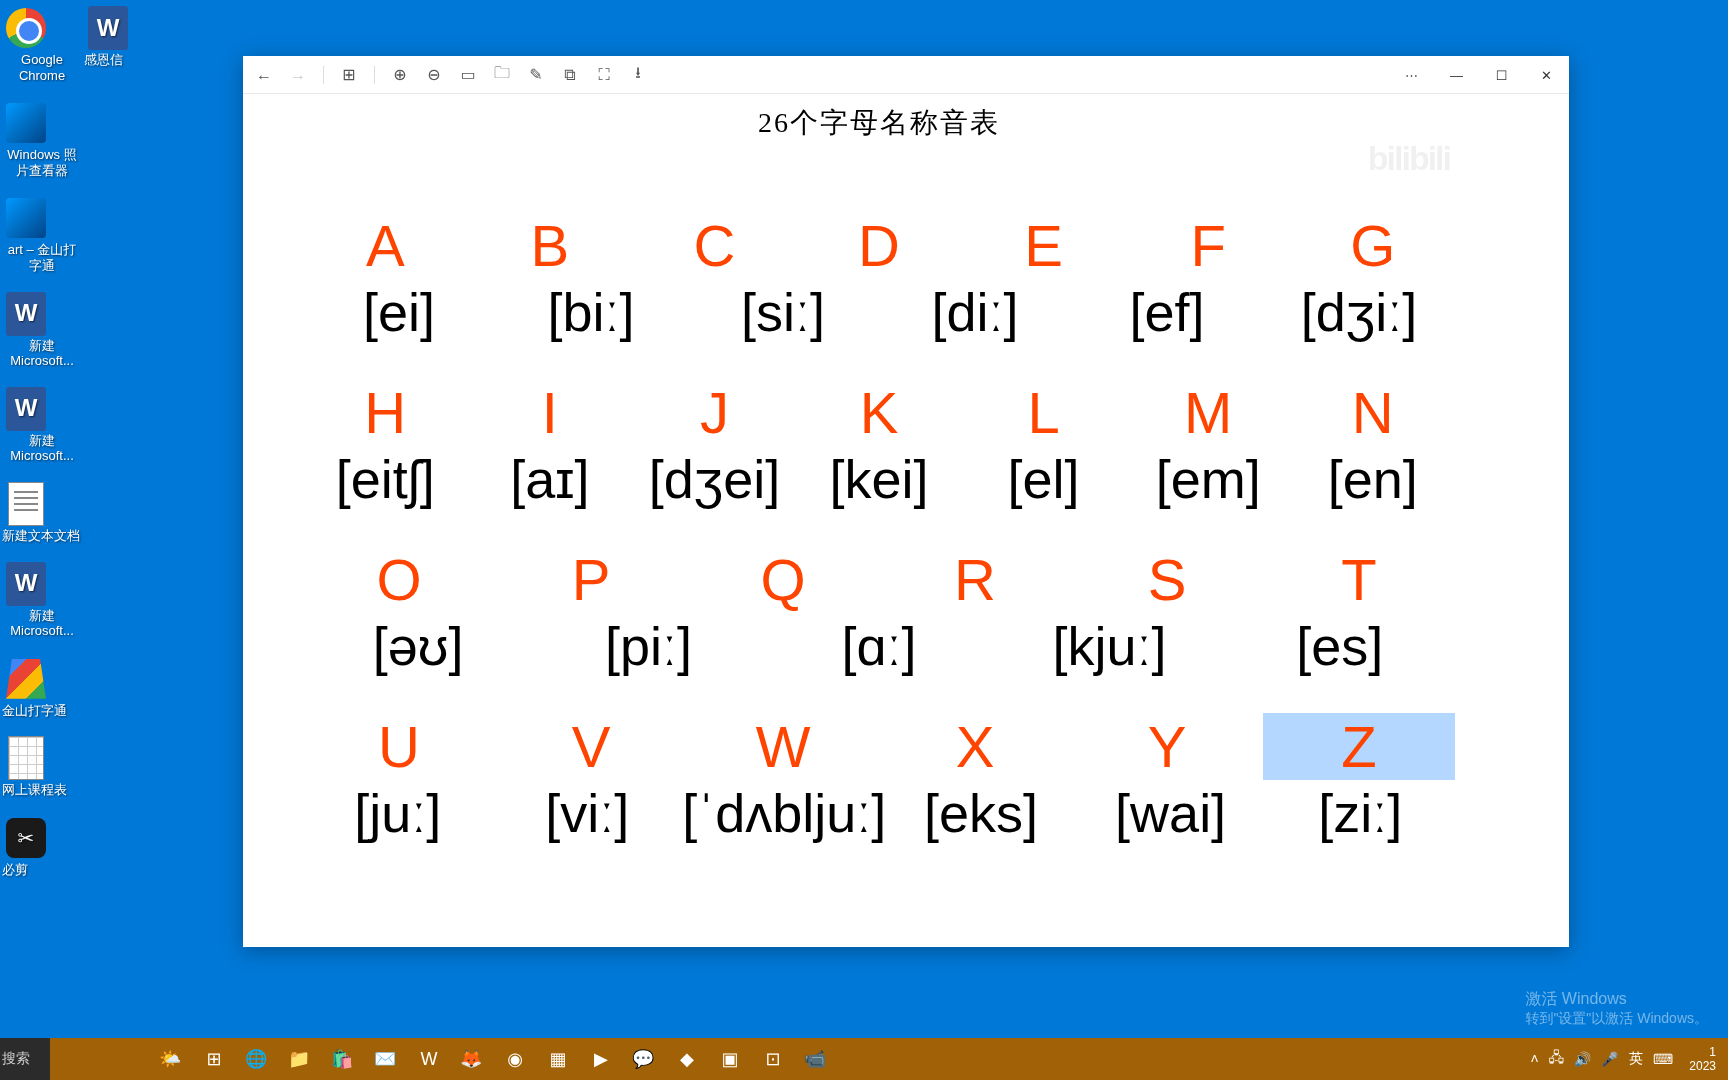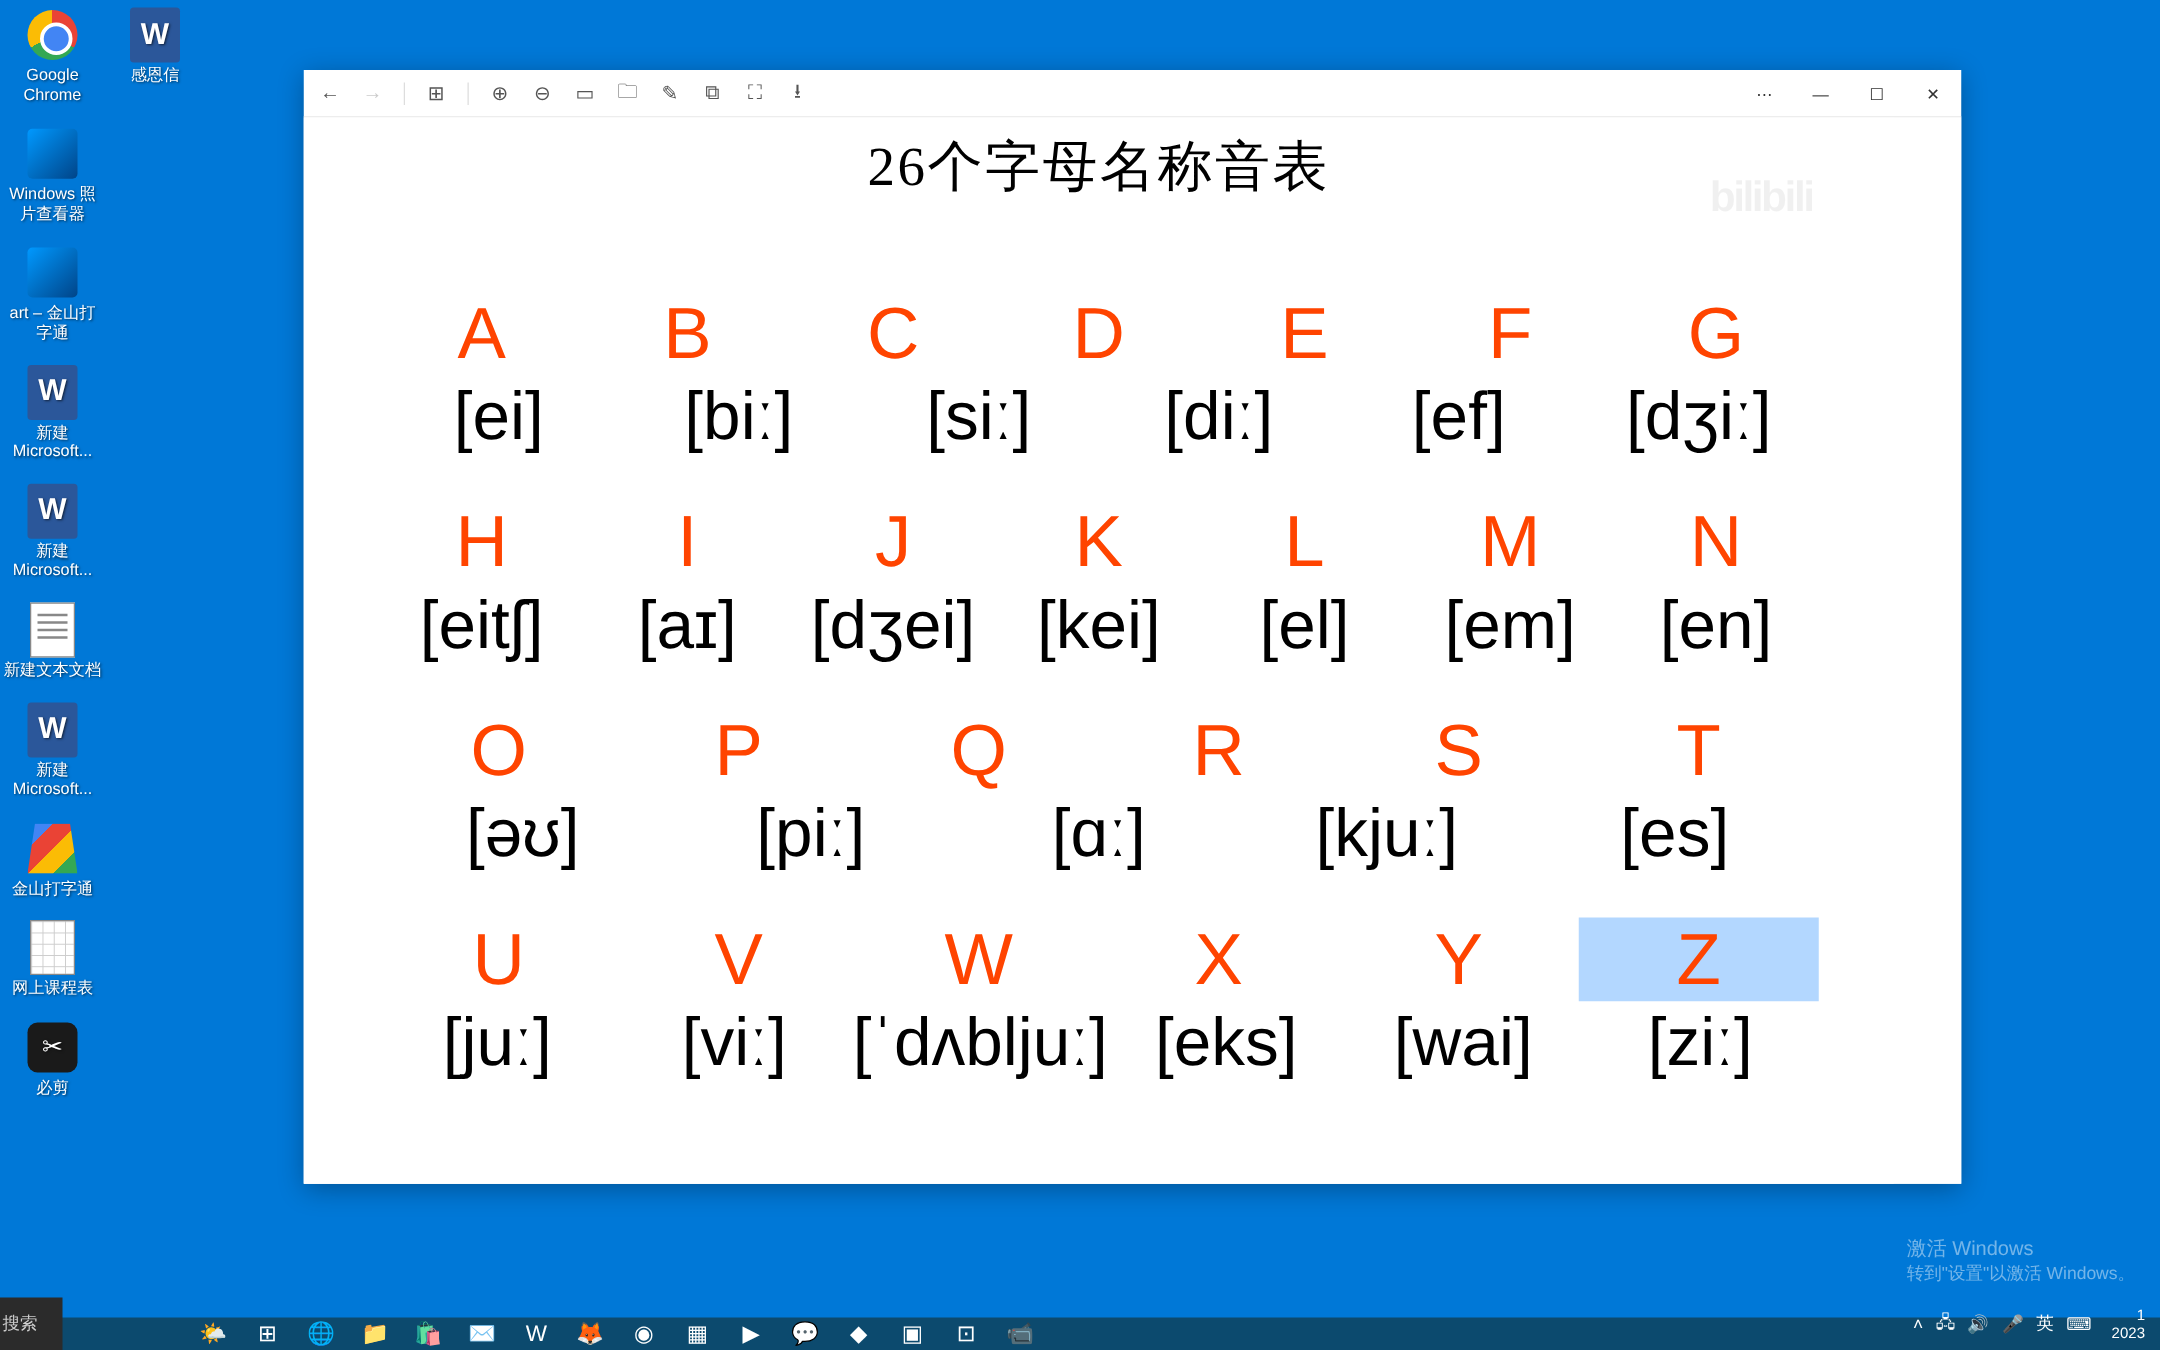--- a/index.html
+++ b/index.html
@@ -17,21 +17,21 @@
     top: 4px; left: 0;
     display: flex;
     flex-direction: column;
     gap: 16px;
     padding-left: 2px;
   }
   .desktop-icon {
     width: 80px;
     display: flex;
     flex-direction: column;
-    align-items: center;
+    align-items: flex-start;
     color: white;
     font-size: 13px;
     text-align: center;
     text-shadow: 1px 1px 2px rgba(0,0,0,0.6);
     line-height: 1.2;
     cursor: pointer;
   }
   .desktop-icon .ico {
     width: 48px; height: 48px;
     display: flex; align-items: center; justify-content: center;
@@ -141,21 +141,21 @@
   .doc {
     position: absolute;
     top: 0; left: 0;
     width: 1272px;
     height: 100%;
     background: white;
     padding: 10px 60px 30px 60px;
   }
   .doc-title {
     font-family: "SimSun", serif;
-    font-size: 44px;
+    font-size: 28px;
     text-align: center;
     margin-bottom: 70px;
     letter-spacing: 2px;
   }
   .watermark {
     position: absolute;
     top: 45px; right: 65px;
     font-size: 34px; font-weight: bold;
     color: rgba(0,0,0,0.06);
     font-family: Arial, sans-serif;
@@ -185,22 +185,22 @@
     white-space: nowrap;
   }
   .cell.sel {
     background: #b3d7ff;
   }
 
   
   .taskbar {
     position: absolute;
     bottom: 0; left: 0; right: 0;
-    height: 26px;
-    background: #0c4a6e;
+    height: 42px;
+    background: #a16207;
     display: flex;
     align-items: flex-end;
     color: white;
   }
   .taskbar-search {
     height: 42px; width: 50px;
     background: #2b2b2b;
     display: flex; align-items: center; justify-content: flex-start;
     padding-left: 2px;
     font-size: 14px; color: #ccc;

